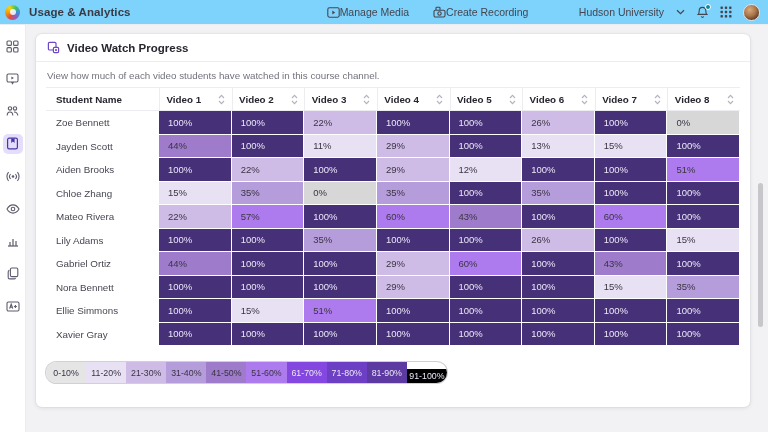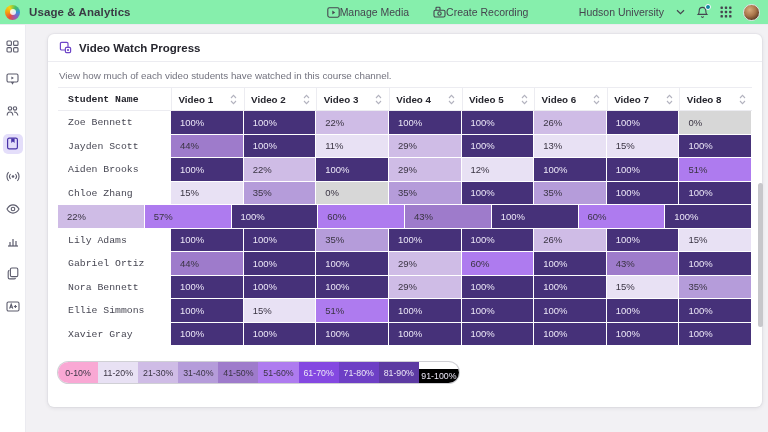--- a/index.html
+++ b/index.html
@@ -1,20 +1,20 @@
 <!DOCTYPE html>
 <html><head>
 <meta charset="utf-8">
 <style>
   * { margin:0; padding:0; box-sizing:border-box; }
   html,body { width:768px; height:432px; overflow:hidden; }
   body { font-family:"Liberation Sans", sans-serif; background:#f2f1f4; position:relative; }
 
   
-  .topbar { position:absolute; top:0; left:0; width:768px; height:25px; background:#86efac;
+  .topbar { position:absolute; top:0; left:0; width:768px; height:25px; background:#7dd3fc;
             border-bottom:1px solid #ebebf0; display:flex; align-items:center; padding:0 8px 0 5px; z-index:5; }
   .logo { width:15px; height:15px; border-radius:50%;
           background:conic-gradient(from 210deg,#e74c3c,#f39c12,#f5d312,#41c464,#3a8fd8,#9b59b6,#e74c3c); position:relative; flex:0 0 auto; }
   .logo::after{ content:""; position:absolute; left:4.5px; top:4.5px; width:6px; height:6px; border-radius:50%;
           background:#fff; opacity:.85; }
   .topbar-title { font-size:11.5px; font-weight:700; color:#3a3a44; margin-left:9px; letter-spacing:.1px; }
   .top-actions { display:flex; align-items:center; gap:24px; margin-left:196px; }
   .top-btn { display:flex; align-items:center; font-size:10.5px; color:#45454f; cursor:pointer; }
   .top-right { margin-left:auto; display:flex; align-items:center; gap:11px; }
   .account { display:flex; align-items:center; gap:12px; font-size:10.5px; color:#45454f; }
@@ -25,30 +25,30 @@
             border:1px solid #e0e0e6; }
 
   
   .sidebar { position:absolute; top:25px; left:0; width:26px; height:407px; background:#fff;
              border-right:1px solid #ebebf0; display:flex; flex-direction:column; align-items:center; padding-top:11px; }
   .side-item { width:20px; height:20px; border-radius:5px; display:flex; align-items:center; justify-content:center;
                margin-bottom:12.5px; color:#5c5c6d; cursor:pointer; }
   .side-item.active { background:#e4defa; color:#4a34a8; }
 
   
-  .card { position:absolute; left:48px; top:34px; width:714px; height:373px; background:#fff;
+  .card { position:absolute; left:36px; top:34px; width:714px; height:373px; background:#fff;
           border-radius:6px; box-shadow:0 1px 4px rgba(30,30,50,.10), 0 0 0 1px rgba(30,30,50,.03); }
   .card-head { height:28px; display:flex; align-items:center; gap:7px; padding:0 11px; border-bottom:1px solid #ececf1; }
   .card-title { font-size:11.5px; font-weight:700; color:#26262e; }
   .card-desc { font-size:9.8px; color:#72727e; padding:8px 11px 6px 11px; }
 
   
   .table { margin:0 10px; }
   .trow { display:flex; }
-  .name-col { width:113px; flex:0 0 auto; display:flex; align-items:center; padding-left:10px;font-family:Liberation Mono, monospace; }
+  .name-col { width:113px; flex:0 0 auto; display:flex; align-items:center; padding-left:10px; }
   .video-col { flex:1 1 0; display:flex; align-items:center; }
   .thead { height:24px; border-top:1px solid #ececf1; border-bottom:1px solid #ececf1; }
   .thead .th { font-size:9.8px; font-weight:700; color:#26262e; }
   .thead .video-col { justify-content:center; gap:17px; border-left:1px solid #ececf1; cursor:pointer; }
   .tbody .trow { height:23.5px; }
   .tbody .name-col { font-size:9.8px; color:#474753; }
   .cell { flex:1 1 0; display:flex; align-items:center; padding-left:9px; font-size:9.5px;
           border-right:1px solid #fff; border-bottom:1px solid #fff; }
 
   
@@ -344,20 +344,21 @@
           <div class="cell" style="background: rgb(232, 225, 244); color: rgb(58, 52, 67);">15%</div>
           <div class="cell" style="background: rgb(181, 156, 218); color: rgb(58, 52, 67);">35%</div>
           <div class="cell" style="background: rgb(215, 215, 215); color: rgb(58, 52, 67);">0%</div>
           <div class="cell" style="background: rgb(181, 156, 218); color: rgb(58, 52, 67);">35%</div>
           <div class="cell" style="background: rgb(70, 49, 121); color: rgb(236, 231, 247);">100%</div>
           <div class="cell" style="background: rgb(181, 156, 218); color: rgb(58, 52, 67);">35%</div>
           <div class="cell" style="background: rgb(70, 49, 121); color: rgb(236, 231, 247);">100%</div>
           <div class="cell" style="background: rgb(70, 49, 121); color: rgb(236, 231, 247);">100%</div>
         </div>
         <div class="trow">
+          <div class="name-col">Mateo Rivera</div>
           <div class="cell" style="background: rgb(207, 188, 230); color: rgb(58, 52, 67);">22%</div>
           <div class="cell" style="background: rgb(174, 123, 239); color: rgb(58, 52, 67);">57%</div>
           <div class="cell" style="background: rgb(70, 49, 121); color: rgb(236, 231, 247);">100%</div>
           <div class="cell" style="background: rgb(174, 123, 239); color: rgb(58, 52, 67);">60%</div>
           <div class="cell" style="background: rgb(158, 123, 203); color: rgb(58, 52, 67);">43%</div>
           <div class="cell" style="background: rgb(70, 49, 121); color: rgb(236, 231, 247);">100%</div>
           <div class="cell" style="background: rgb(174, 123, 239); color: rgb(58, 52, 67);">60%</div>
           <div class="cell" style="background: rgb(70, 49, 121); color: rgb(236, 231, 247);">100%</div>
         </div>
         <div class="trow">
@@ -413,21 +414,21 @@
           <div class="cell" style="background: rgb(70, 49, 121); color: rgb(236, 231, 247);">100%</div>
           <div class="cell" style="background: rgb(70, 49, 121); color: rgb(236, 231, 247);">100%</div>
           <div class="cell" style="background: rgb(70, 49, 121); color: rgb(236, 231, 247);">100%</div>
           <div class="cell" style="background: rgb(70, 49, 121); color: rgb(236, 231, 247);">100%</div>
         </div>
       </div>
   </div>
 
   <div class="legend">
 
-  <div class="legend-seg" style="background: #f9a8d4; color: rgb(58, 52, 67);">0-10%</div>
+  <div class="legend-seg" style="background: #e5e5e5; color: rgb(58, 52, 67);">0-10%</div>
       <div class="legend-seg" style="background: rgb(232, 225, 244); color: rgb(58, 52, 67);">11-20%</div>
       <div class="legend-seg" style="background: rgb(207, 188, 230); color: rgb(58, 52, 67);">21-30%</div>
       <div class="legend-seg" style="background: rgb(181, 156, 218); color: rgb(58, 52, 67);">31-40%</div>
       <div class="legend-seg" style="background: rgb(158, 123, 203); color: rgb(58, 52, 67);">41-50%</div>
       <div class="legend-seg" style="background: rgb(174, 123, 239); color: rgb(58, 52, 67);">51-60%</div>
       <div class="legend-seg" style="background: rgb(132, 72, 225); color: rgb(236, 231, 247);">61-70%</div>
       <div class="legend-seg" style="background: rgb(109, 63, 197); color: rgb(236, 231, 247);">71-80%</div>
       <div class="legend-seg" style="background: rgb(92, 58, 162); color: rgb(236, 231, 247);">81-90%</div>
       <div class="legend-seg" style="background: #000000; color: rgb(236, 231, 247); margin-top: 7px;">91-100%</div>
     </div>

